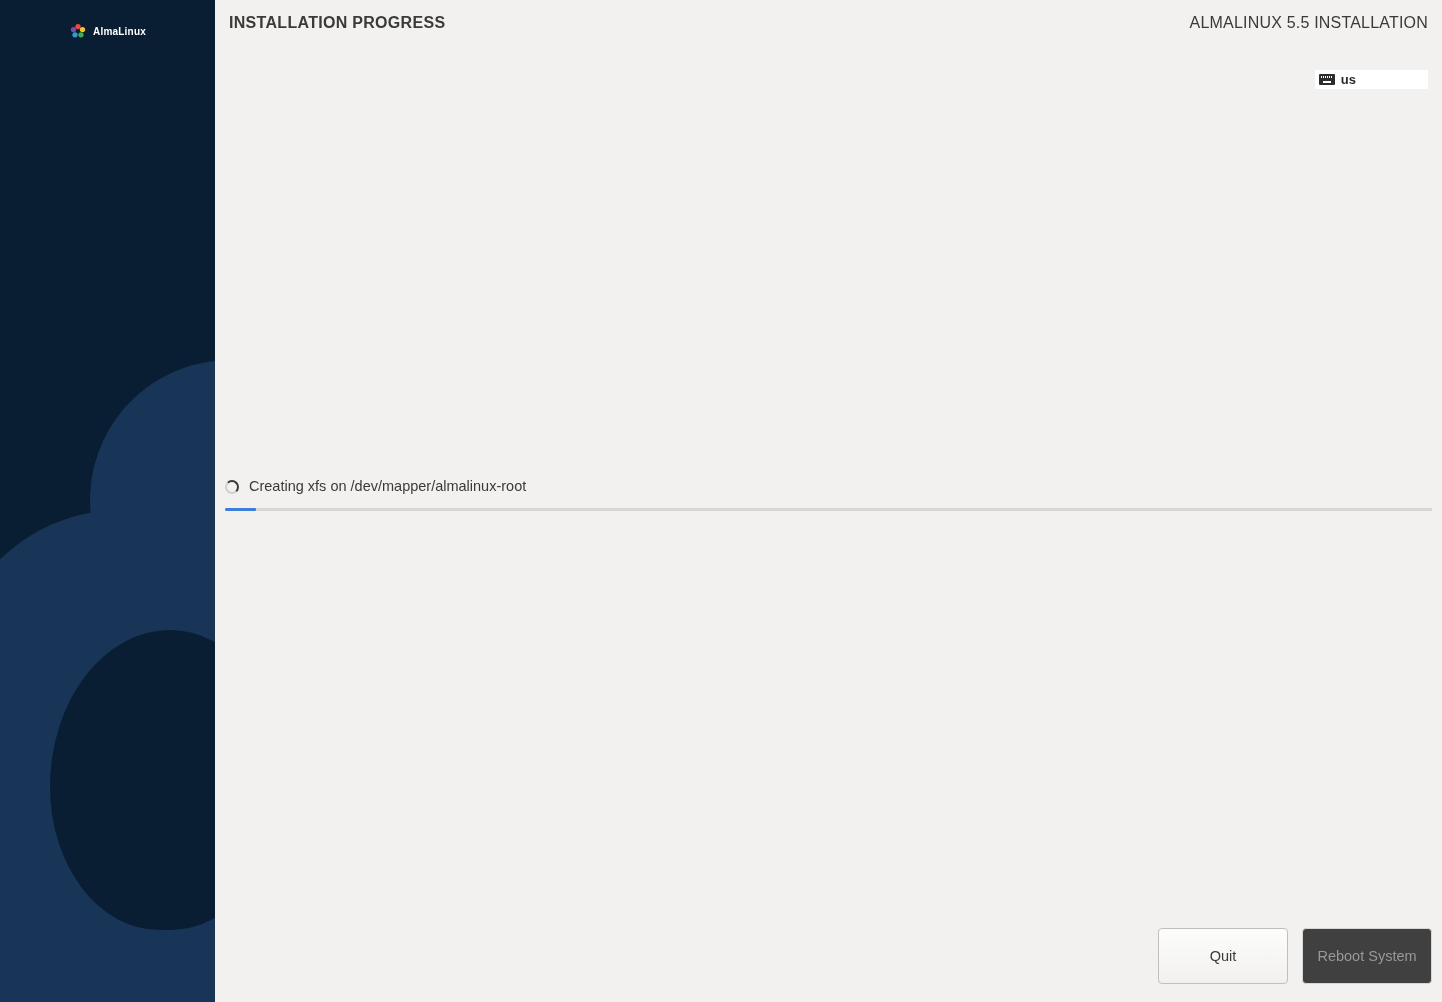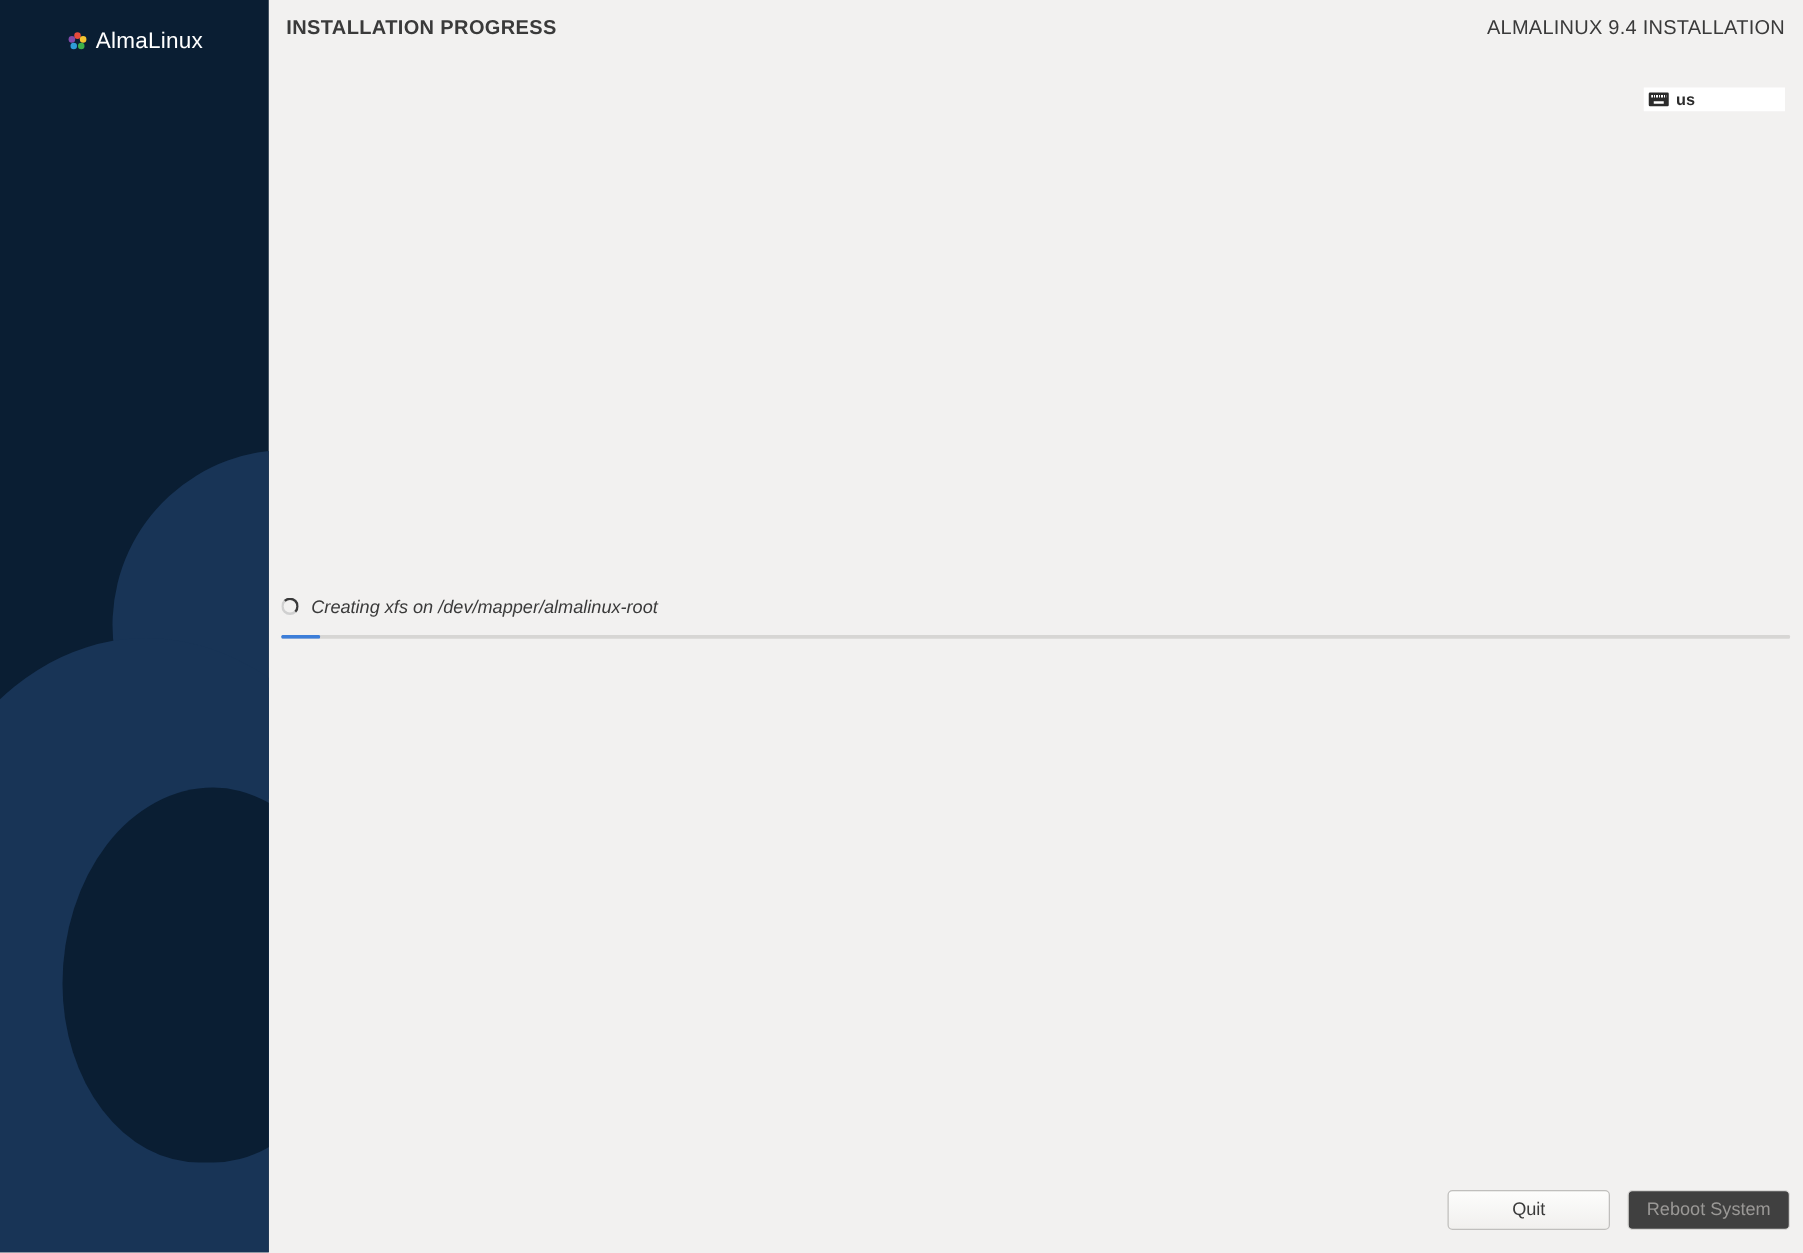--- a/index.html
+++ b/index.html
@@ -34,22 +34,22 @@
       width: 18px;
       height: 18px;
       position: relative;
     }
     .logo-icon svg {
       width: 100%;
       height: 100%;
     }
     .logo-text {
       color: #ffffff;
-      font-size: 18px;
-      font-weight: 400;
+      font-size: 10px;
+      font-weight: 700;
       letter-spacing: 0.2px;
     }
     .sidebar-bg-shape1 {
       position: absolute;
       top: 360px;
       left: 90px;
       width: 280px;
       height: 280px;
       background: #183456;
       border-radius: 50% 50% 50% 50%;
@@ -145,24 +145,23 @@
       background: #fff;
     }
     .progress-area {
       position: absolute;
       top: 478px;
       left: 10px;
       right: 10px;
     }
     .progress-status {
       display: flex;
-      align-items: flex-start;
+      align-items: flex-end;
       gap: 10px;
       margin-bottom: 14px;
-      font-style: italic;
     }
     .spinner {
       width: 14px;
       height: 14px;
       border: 2px solid #d0d0d0;
       border-top-color: #3a3a3a;
       border-right-color: #3a3a3a;
       border-radius: 50%;
       animation: spin 1s linear infinite;
     }
@@ -186,21 +185,21 @@
       border-radius: 1px;
     }
     .footer {
       position: absolute;
       bottom: 18px;
       right: 10px;
       display: flex;
       gap: 14px;
     }
     .btn {
-      padding: 7px 0;
+      padding: 19px 0;
       font-size: 14.5px;
       border: 1px solid #c0bfbd;
       border-radius: 4px;
       background: linear-gradient(to bottom, #fdfdfc, #f1f0ee);
       color: #3a3a3a;
       cursor: pointer;
       text-align: center;
     }
     .btn-quit {
       width: 130px;
@@ -231,21 +230,21 @@
       </svg>
     </span>
     <span class="logo-text">AlmaLinux</span>
   </div>
 </div>
 
 <div class="main">
   <div class="header">
     <div class="page-title">INSTALLATION PROGRESS</div>
     <div class="header-right">
-      <div class="install-name">ALMALINUX 9.4 INSTALLATION</div>
+      <div class="install-name">ALMALINUX 5.5 INSTALLATION</div>
       <div class="keyboard-layout">
         <span class="keyboard-icon"></span>
         <span>us</span>
       </div>
     </div>
   </div>
 
   <div class="progress-area">
     <div class="progress-status">
       <div class="spinner"></div>

